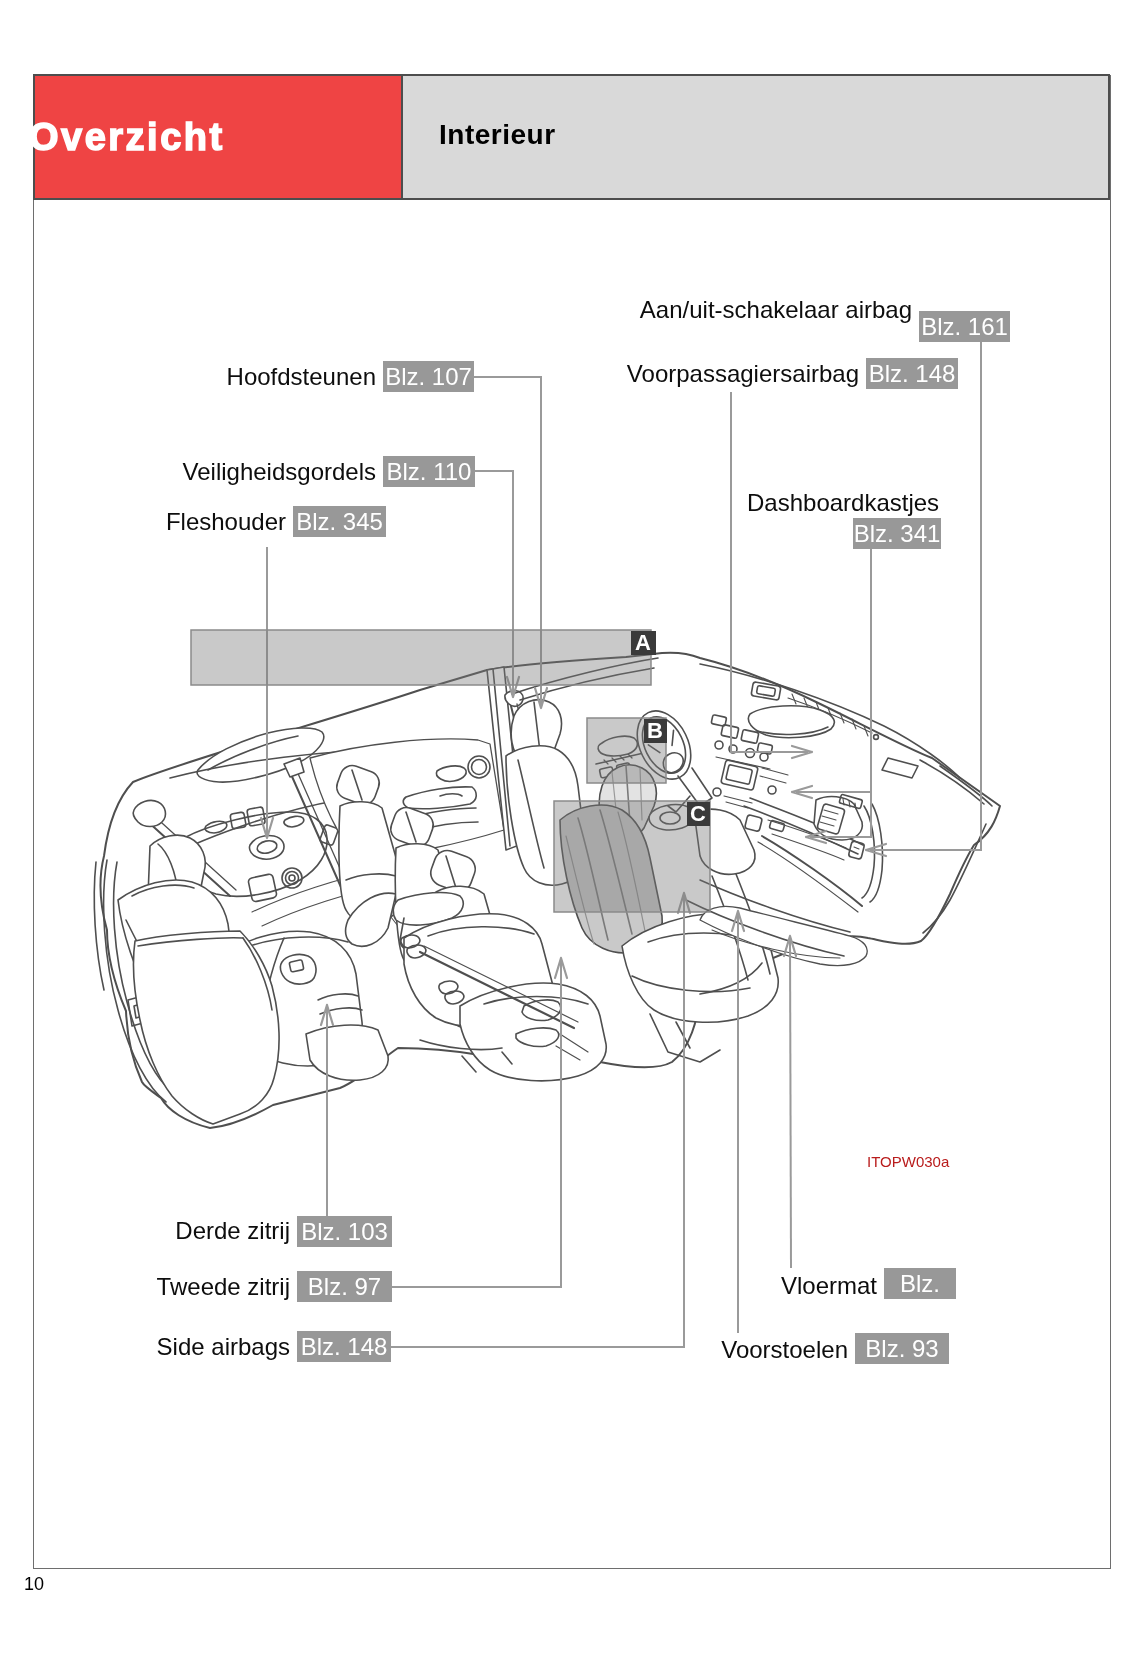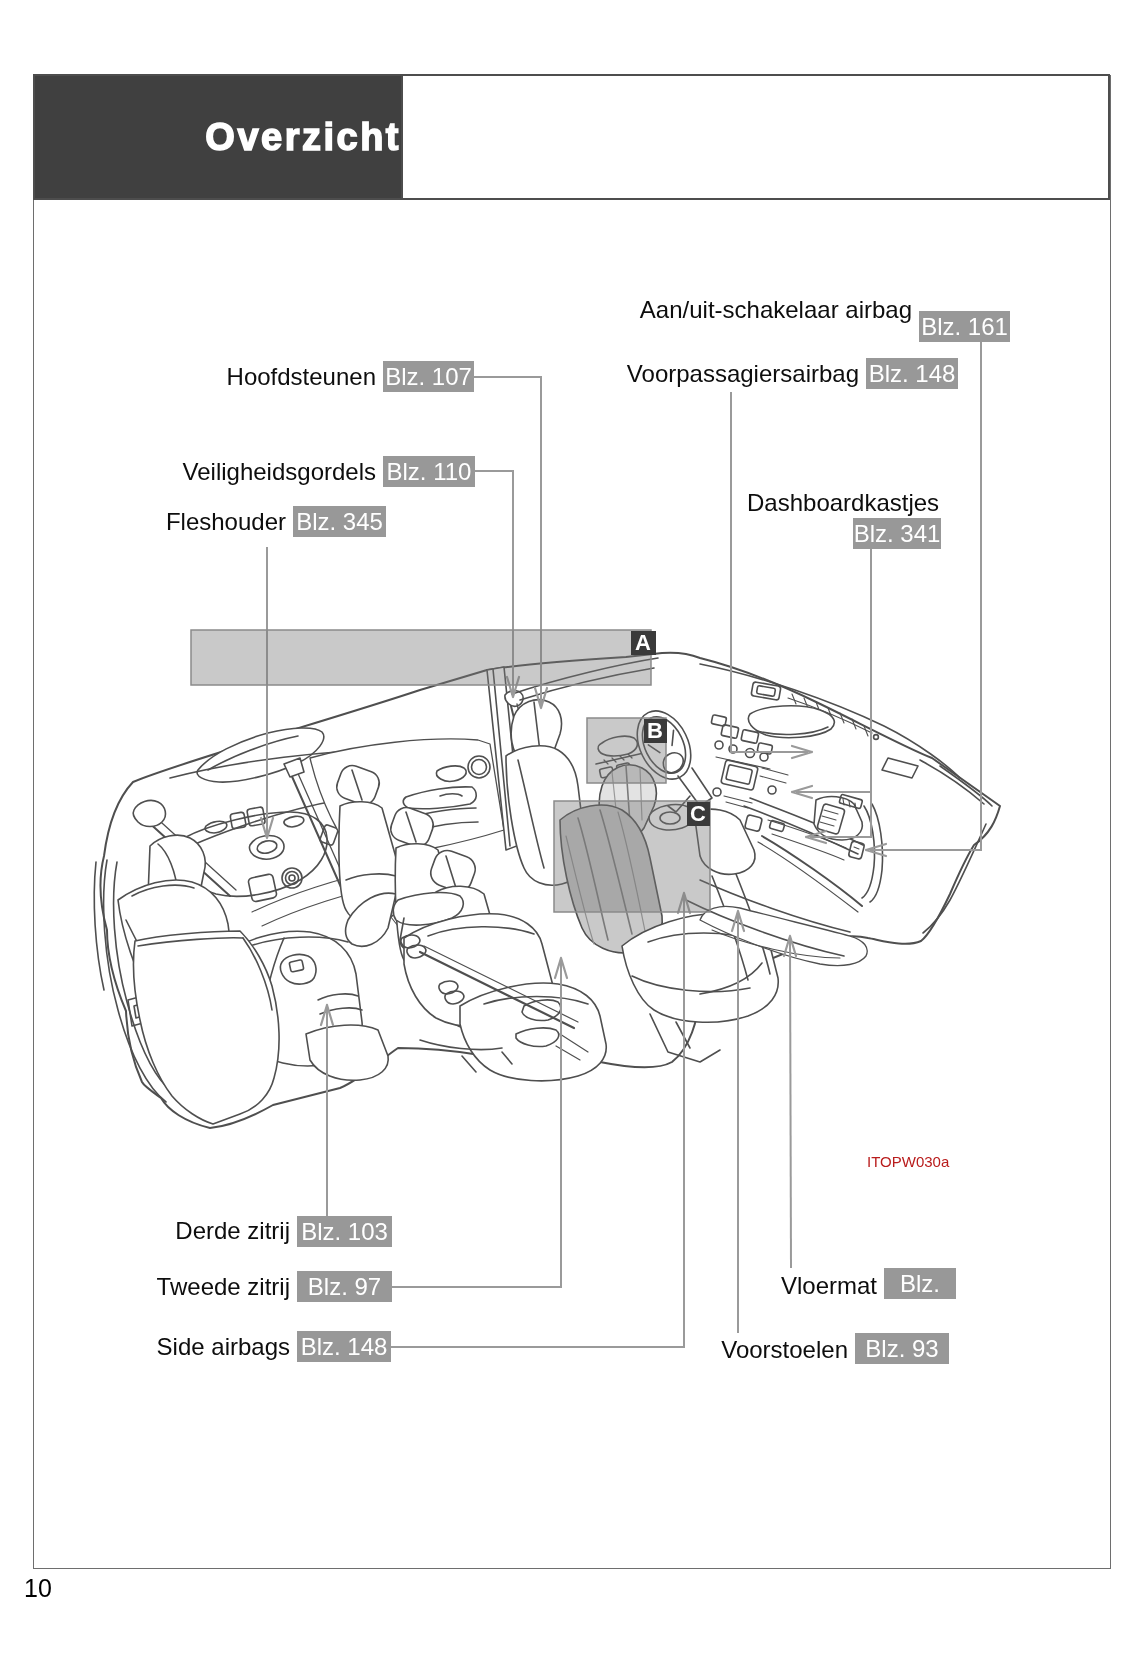--- a/index.html
+++ b/index.html
@@ -2,42 +2,45 @@
 <html><head>
 <meta charset="utf-8">
 <style>
   html,body{margin:0;padding:0;background:#fff;}
   body{width:1142px;height:1654px;position:relative;font-family:"Liberation Sans",sans-serif;overflow:hidden;}
   .abs{position:absolute;}
   
   .pageborder{left:33px;top:75px;width:1076px;height:1492px;border:1px solid #6e6e6e;}
   
   .hdr{left:33px;top:74px;width:1073px;height:122px;border:2px solid #4d4d4d;display:flex;}
-  .hdr .dark{width:366px;background:#404040;border-right:2px solid #4d4d4d;display:flex;align-items:center;justify-content:flex-end;}
+  .hdr .dark{width:366px;background:#ef4444;border-right:2px solid #4d4d4d;display:flex;align-items:center;justify-content:flex-start;}
   .hdr .light{flex:1;background:#d9d9d9;display:flex;align-items:center;}
   .hdr .dark span{color:#fff;font-size:38px;font-weight:bold;letter-spacing:2.5px;-webkit-text-stroke:1.5px #fff;margin-left:-6px;}
   .hdr .light span{color:#000;font-size:28px;font-weight:bold;margin-left:36px;letter-spacing:0.5px;margin-top:-5px;}
   
   .lab{position:absolute;display:flex;align-items:center;justify-content:flex-end;height:31px;font-size:24px;color:#0d0d0d;white-space:nowrap;}
   .lab .t{margin-right:0;}
   .blz{background:#989898;color:#fff;height:31px;line-height:32px;text-align:center;font-size:24px;}
-  .pagenum{left:24px;top:1574px;font-size:25px;color:#000;}
+  .pagenum{left:24px;top:1574px;font-size:18px;color:#000;}
   .figcode{left:867px;top:1153px;font-size:15px;color:#b91c1c;}
 </style>
 </head>
 <body>
 
 <div class="abs pageborder"></div>
 
 <div class="abs hdr">
 
   <div class="dark">
       <span>Overzicht</span>
     </div>
 
+  <div class="light">
+      <span>Interieur</span>
+    </div>
 </div>
 
 <svg class="abs" style="left:0;top:0;" width="1142" height="1654" viewBox="0 0 1142 1654">
 <g fill="none" stroke="#4f4f4f" stroke-width="1.6" stroke-linejoin="round" stroke-linecap="round">
 
 <path stroke-width="2" d="M133,782 C180,762 330,720 420,690 L487,670 C520,664 580,660 626,657 L662,653 C675,652 690,654 700,658 C724,664 762,676 814,701 C850,718 906,748 932,758 L1000,806 C996,820 990,834 974,845 C966,858 956,880 950,894 C940,915 930,934 921,941 C905,948 880,940 868,938 C860,936 845,934 817,942 C800,947 775,957 762,963 C750,972 742,983 727,990 L700,994 C698,1020 690,1048 672,1062 C654,1072 620,1066 600,1062 L542,1068 C530,1070 522,1068 518,1066 L480,1055 C462,1052 430,1048 398,1048 C380,1060 360,1080 340,1088 L273,1105 C250,1118 230,1126 210,1128 C185,1122 168,1110 161,1098 C150,1090 144,1086 142,1082 C132,1060 127,1035 126,1011 C115,985 107,955 107,930 C100,905 98,880 104,856 C108,825 118,798 133,782 Z" fill="#fff"></path>
 
 <path d="M198,770 C210,755 238,741 268,733 C292,727 315,726 322,732 C328,739 318,753 298,763 C274,775 238,783 219,782 C204,781 194,776 198,770 Z" fill="#fff"></path>
 <path d="M208,770 C232,756 268,742 298,736"></path>
 

